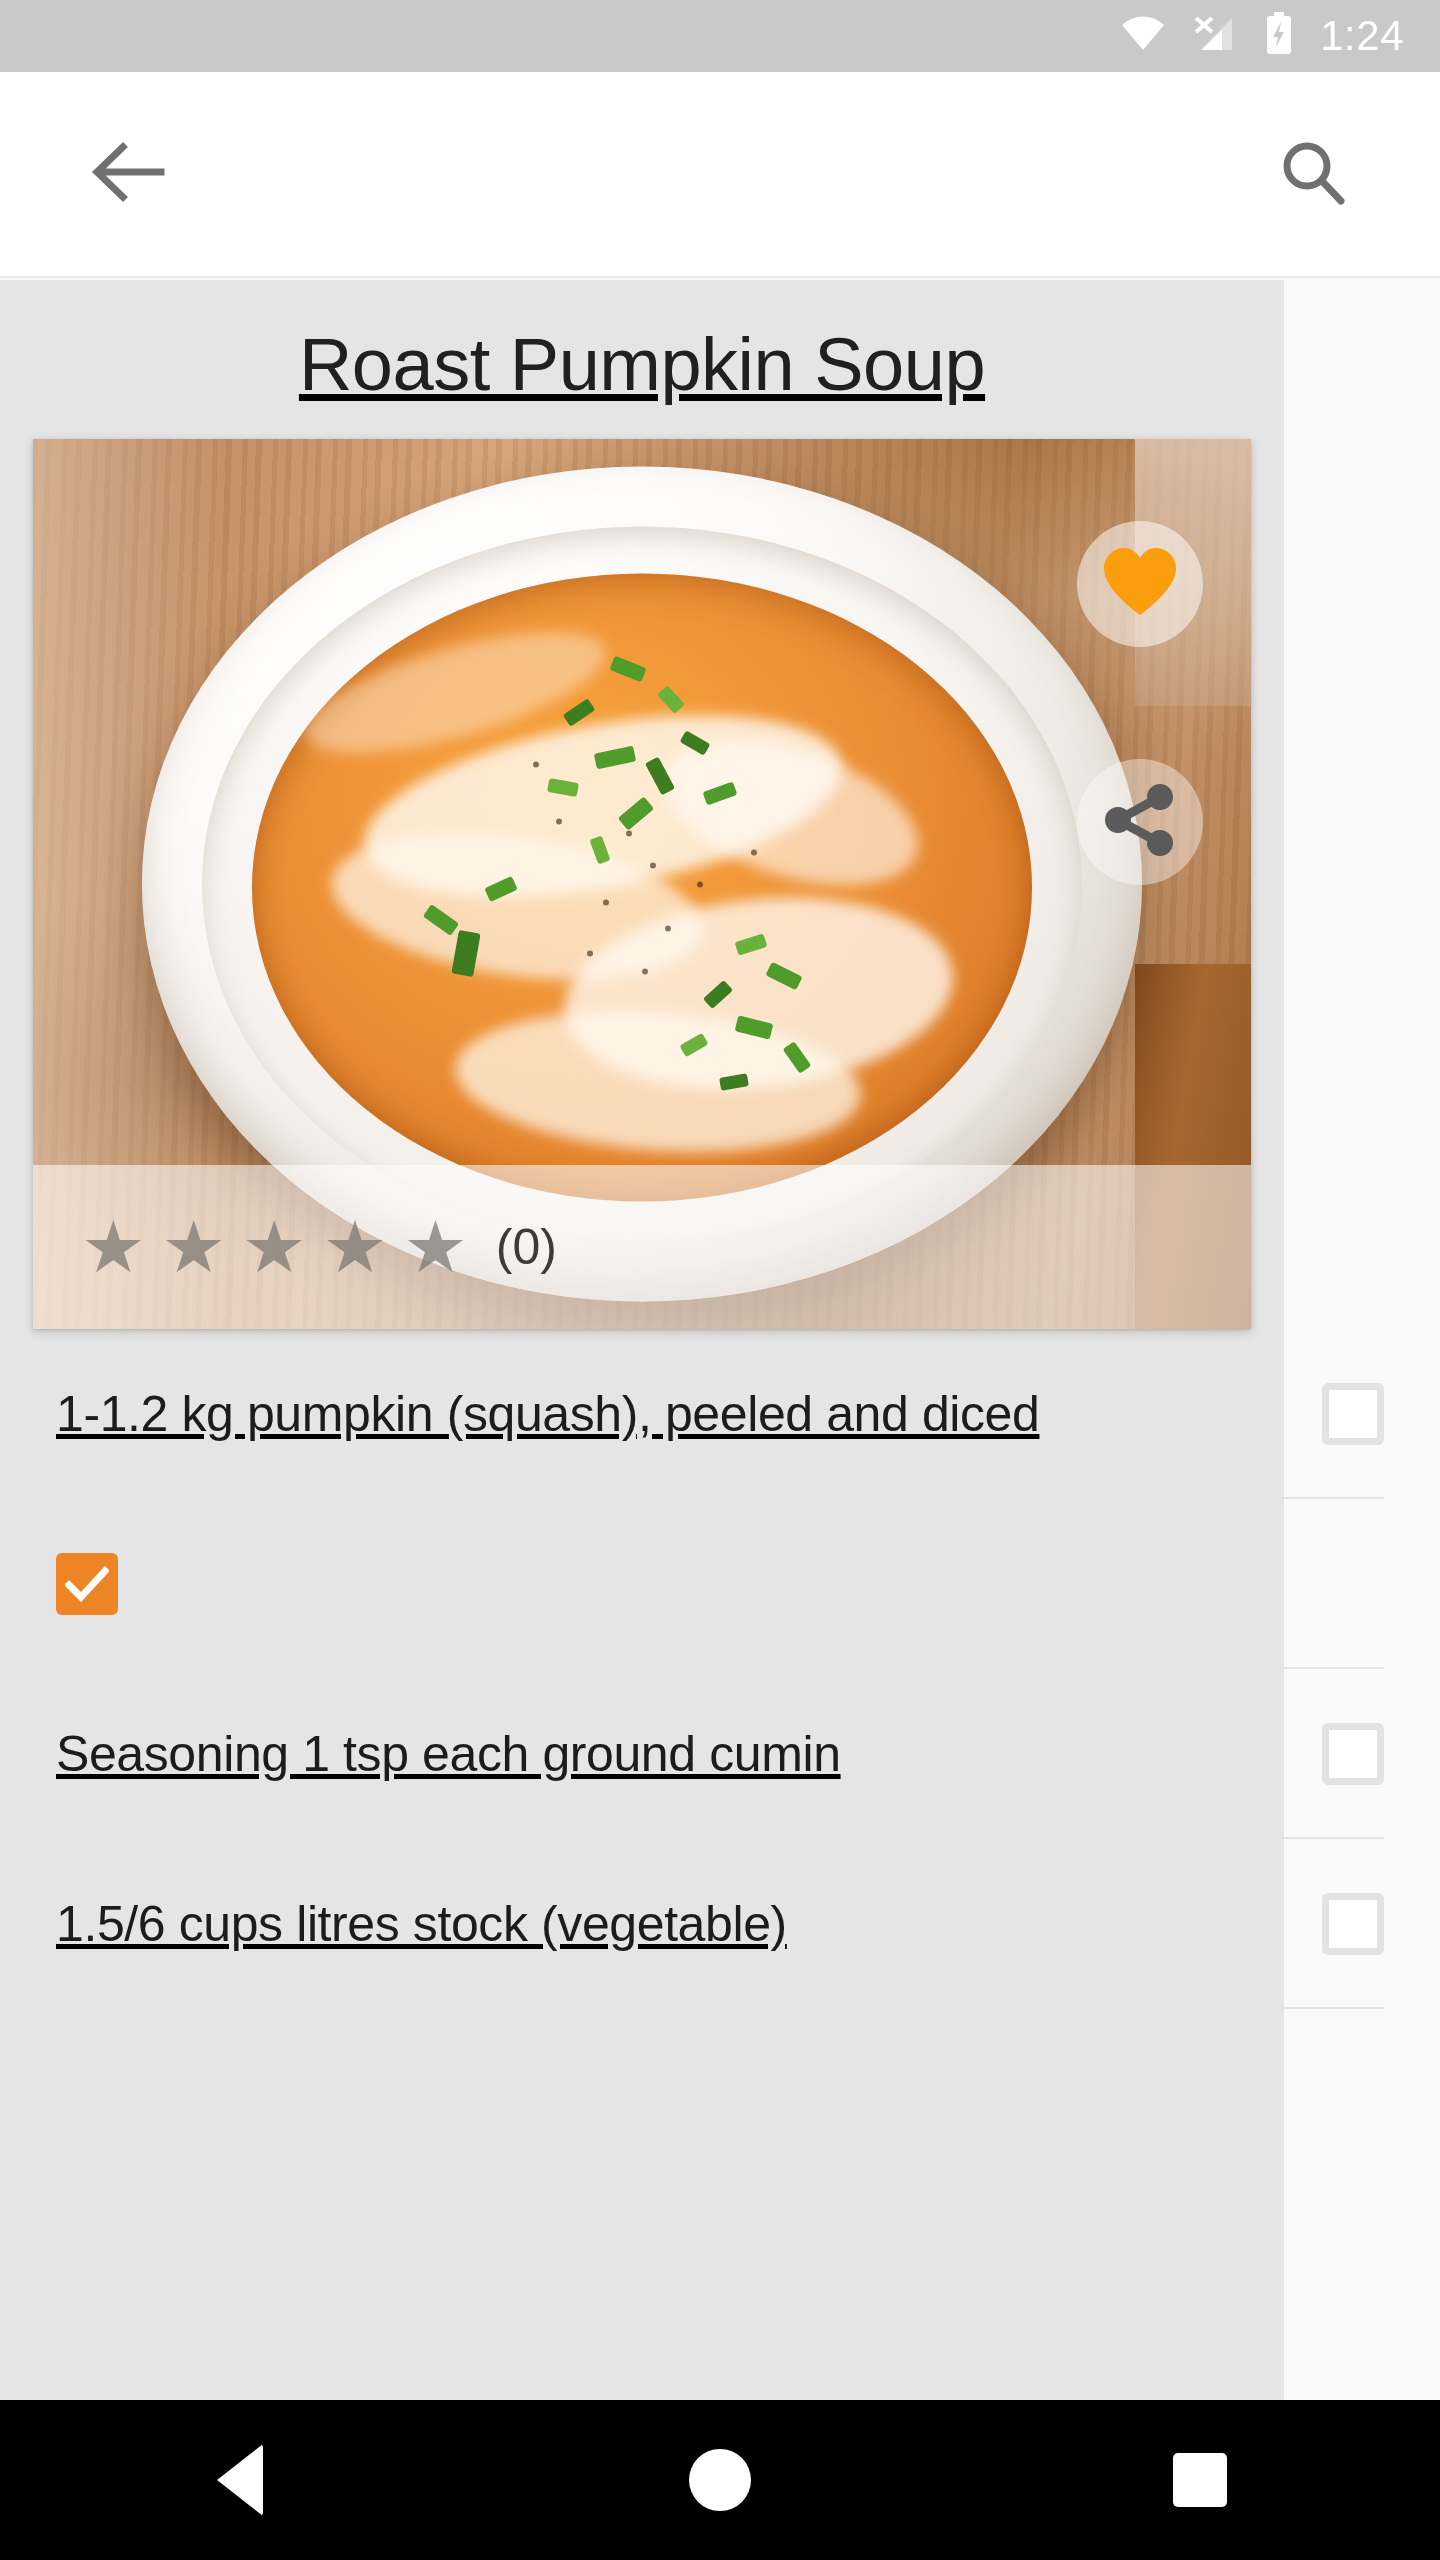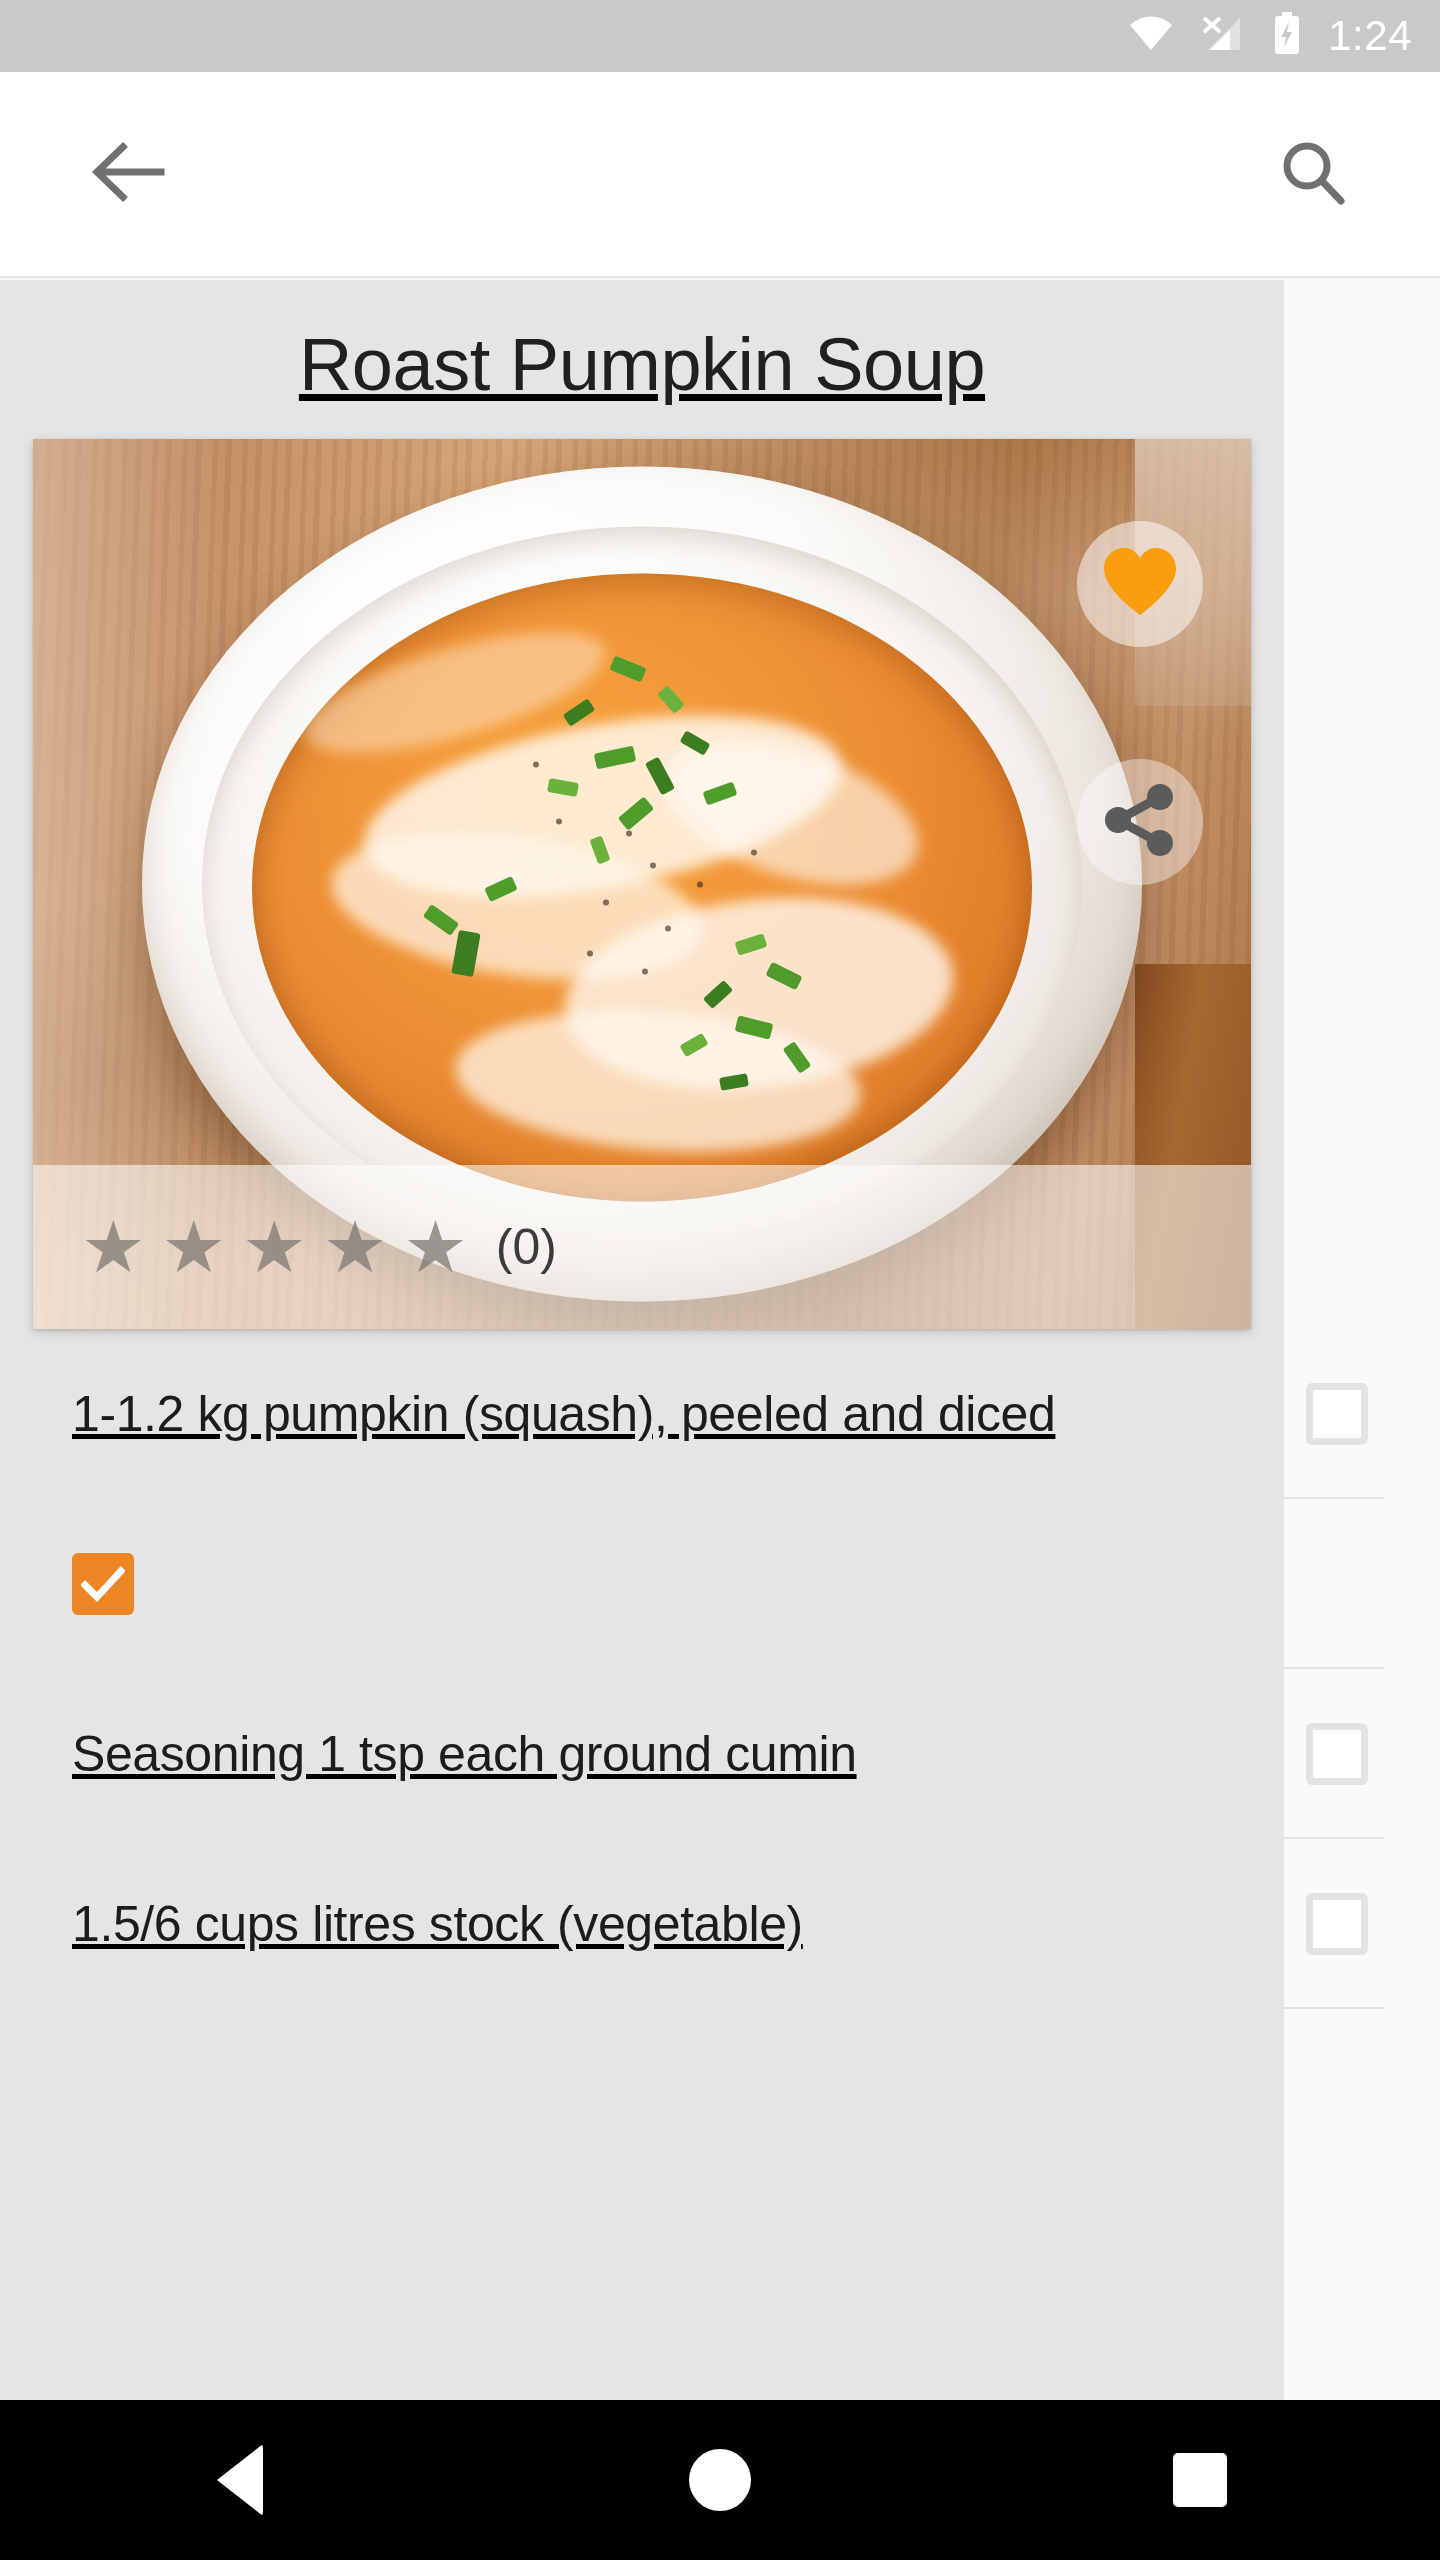--- a/index.html
+++ b/index.html
@@ -8,21 +8,21 @@
     background:#ffffff;
     font-family:"Liberation Sans", sans-serif;
     overflow:hidden;
   }
   #screen { position:relative; width:1440px; height:2560px; background:#fafafa; }
 
   
   .statusbar {
     position:absolute; top:0; left:0; width:1440px; height:72px;
     background:#c9c9c9; display:flex; align-items:center;
-    justify-content:flex-end; padding-right:28px; gap:26px;
+    justify-content:flex-end; padding-right:36px; gap:26px;
   }
   .sb-icon { display:block; }
   .sb-time { color:#ffffff; font-size:42px; font-weight:400; letter-spacing:0.5px; line-height:1; }
 
   
   .toolbar {
     position:absolute; top:72px; left:0; width:1440px; height:206px;
     background:#ffffff; display:flex; align-items:center;
     justify-content:space-between; padding:0 72px;
     border-bottom:2px solid #e6e6e6;
@@ -145,21 +145,21 @@
     position:absolute; bottom:0; left:0; width:1440px; height:8px; background:#e3e3e3;
   }
   .tab-underline {
     position:absolute; bottom:0; left:56px; width:440px; height:8px; background:#6d2a57;
   }
 
   
   .list { width:1440px; }
   .list-item {
     position:relative; display:flex; align-items:center; justify-content:space-between;
-    height:170px; padding:0 72px; cursor:pointer;
+    height:170px; padding:0 56px; cursor:pointer;
   }
   .list-item + .list-item::before,
   .list-item::after {
     content:""; position:absolute; left:56px; right:56px; bottom:0; height:2px; background:#e4e4e4;
   }
   .item-label { font-size:50px; color:#1c1c1c; letter-spacing:-0.4px; }
   .cb {
     width:62px; height:62px; border-radius:6px; flex:0 0 auto;
     display:flex; align-items:center; justify-content:center;
   }

